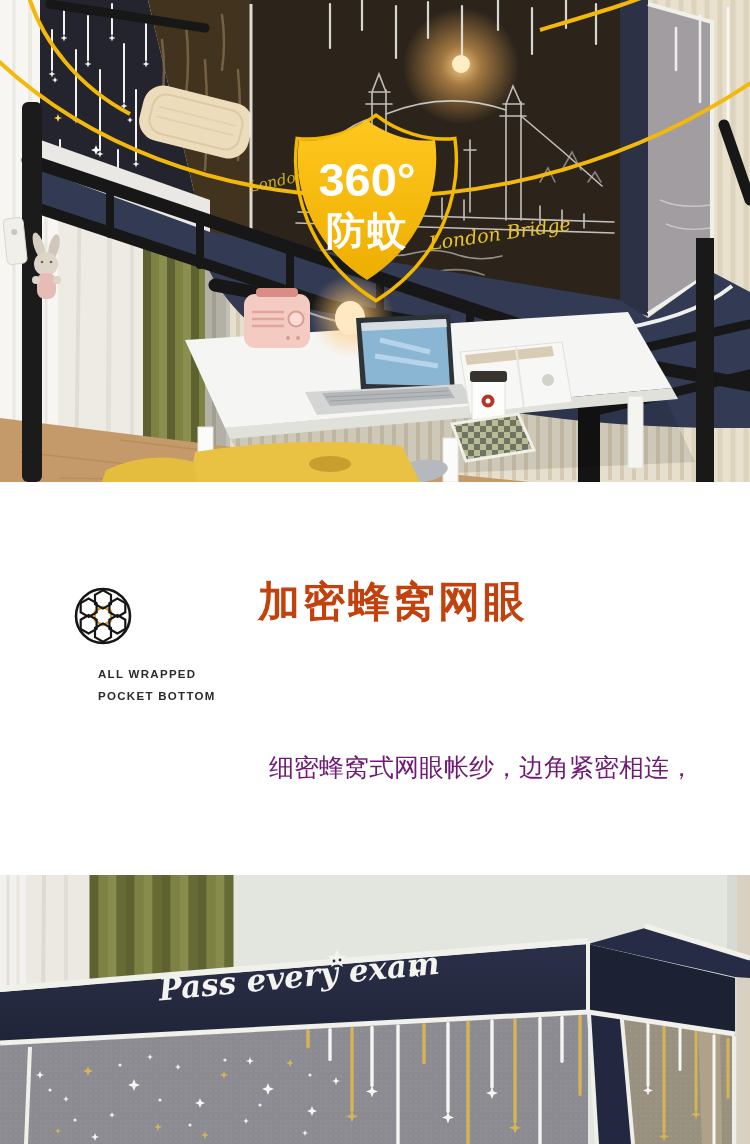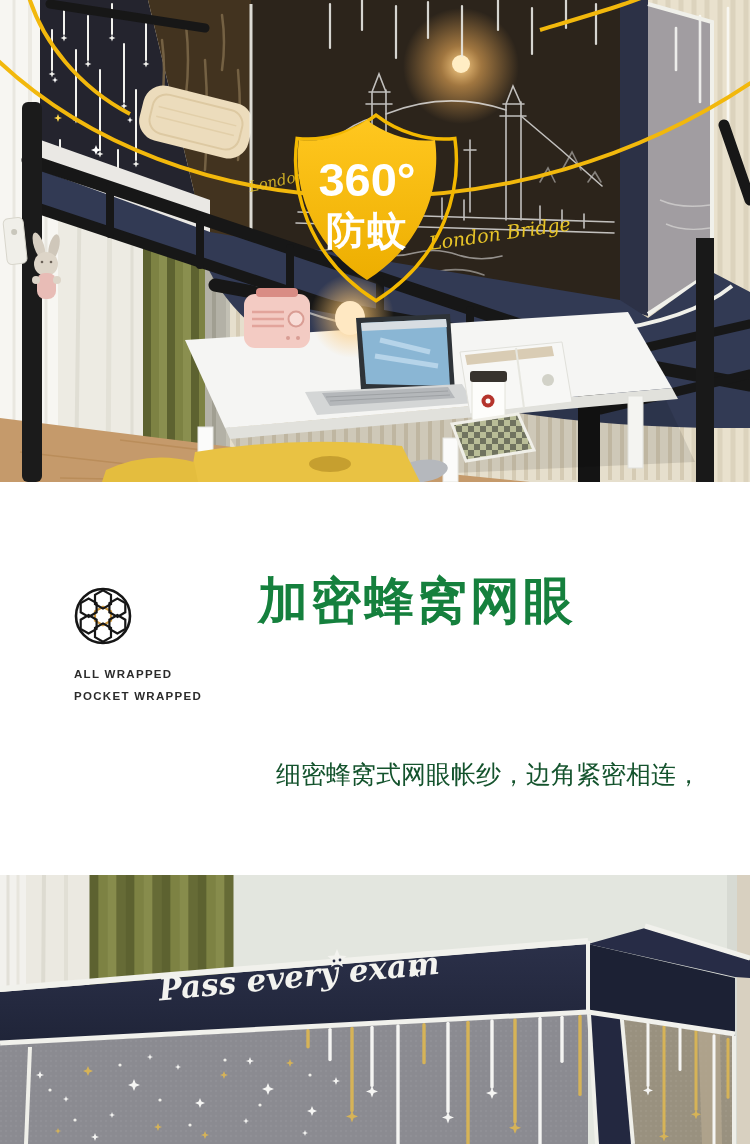--- a/index.html
+++ b/index.html
@@ -7,25 +7,25 @@
         font-family:"Liberation Sans",sans-serif;}
   section{position:absolute;left:0;width:750px;overflow:hidden;}
   .hero{top:0;height:482px;background:#efeade;}
   .feature{top:482px;height:393px;background:#ffffff;}
   .bottom{top:875px;height:269px;background:#e3e6df;}
   svg{display:block;}
   
   .fi-icon{position:absolute;left:73px;top:104px;}
   .tagline{position:absolute;left:74px;top:181px;font-size:11.5px;font-weight:bold;
            letter-spacing:1.3px;color:#2b2b2b;line-height:22px;}
-  .tagline span{display:block;}
-  .f-title{position:absolute;left:258px;top:88px;margin:0;font-size:50px;font-weight:800;
-           color:#15803d;letter-spacing:3px;line-height:63px;}
+  .tagline span{display:block;margin-left:24px;}
+  .f-title{position:absolute;left:258px;top:88px;margin:0;font-size:42px;font-weight:800;
+           color:#c2410c;letter-spacing:3px;line-height:63px;}
   .f-title span{display:block;}
-  .f-desc{position:absolute;left:261px;top:258px;margin:15px;font-size:25px;color:#14532d;
+  .f-desc{position:absolute;left:261px;top:258px;margin:8px;font-size:25px;color:#701a75;
           line-height:38px;}
   .f-desc span{display:block;}
   
   .badge-big{font-family:"Liberation Sans",sans-serif;font-weight:bold;font-size:47px;fill:#fff;}
   .badge-small{font-family:"Liberation Sans",sans-serif;font-weight:bold;font-size:39px;fill:#fff;letter-spacing:2px;}
   .script{font-family:"DejaVu Serif",serif;font-style:italic;fill:#e8c528;}
   .embroidery{font-family:"DejaVu Serif",serif;font-style:italic;font-weight:600;font-size:31px;fill:#f3f3ef;}
 </style>
 </head>
 <body>
@@ -363,21 +363,21 @@
           <polygon points="30.0,22.6 22.0,18.0 22.0,8.8 30.0,4.2 38.0,8.8 38.0,18.0" stroke="#161616"></polygon>
           <polygon points="44.4,30.9 36.4,26.3 36.4,17.1 44.4,12.5 52.3,17.1 52.3,26.3" stroke="#161616"></polygon>
           <polygon points="44.4,47.5 36.4,42.9 36.4,33.7 44.4,29.1 52.3,33.7 52.3,42.9" stroke="#161616"></polygon>
           <polygon points="30.0,55.8 22.0,51.2 22.0,42.0 30.0,37.4 38.0,42.0 38.0,51.2" stroke="#161616"></polygon>
           <polygon points="15.6,47.5 7.7,42.9 7.7,33.7 15.6,29.1 23.6,33.7 23.6,42.9" stroke="#161616"></polygon>
           <polygon points="15.6,30.9 7.7,26.3 7.7,17.1 15.6,12.5 23.6,17.1 23.6,26.3" stroke="#161616"></polygon>
         </g>
     </svg>
     <div class="tagline">
       <span>ALL WRAPPED</span>
-      <span>POCKET WRAPPED</span>
+      <span>POCKET BOTTOM</span>
     </div>
     <h2 class="f-title">
       <span>加密蜂窝网眼</span>
     </h2>
     <p class="f-desc">
       <span>细密蜂窝式网眼帐纱，边角紧密相连，</span>
     </p>
   </section>
 
   <section class="bottom">

